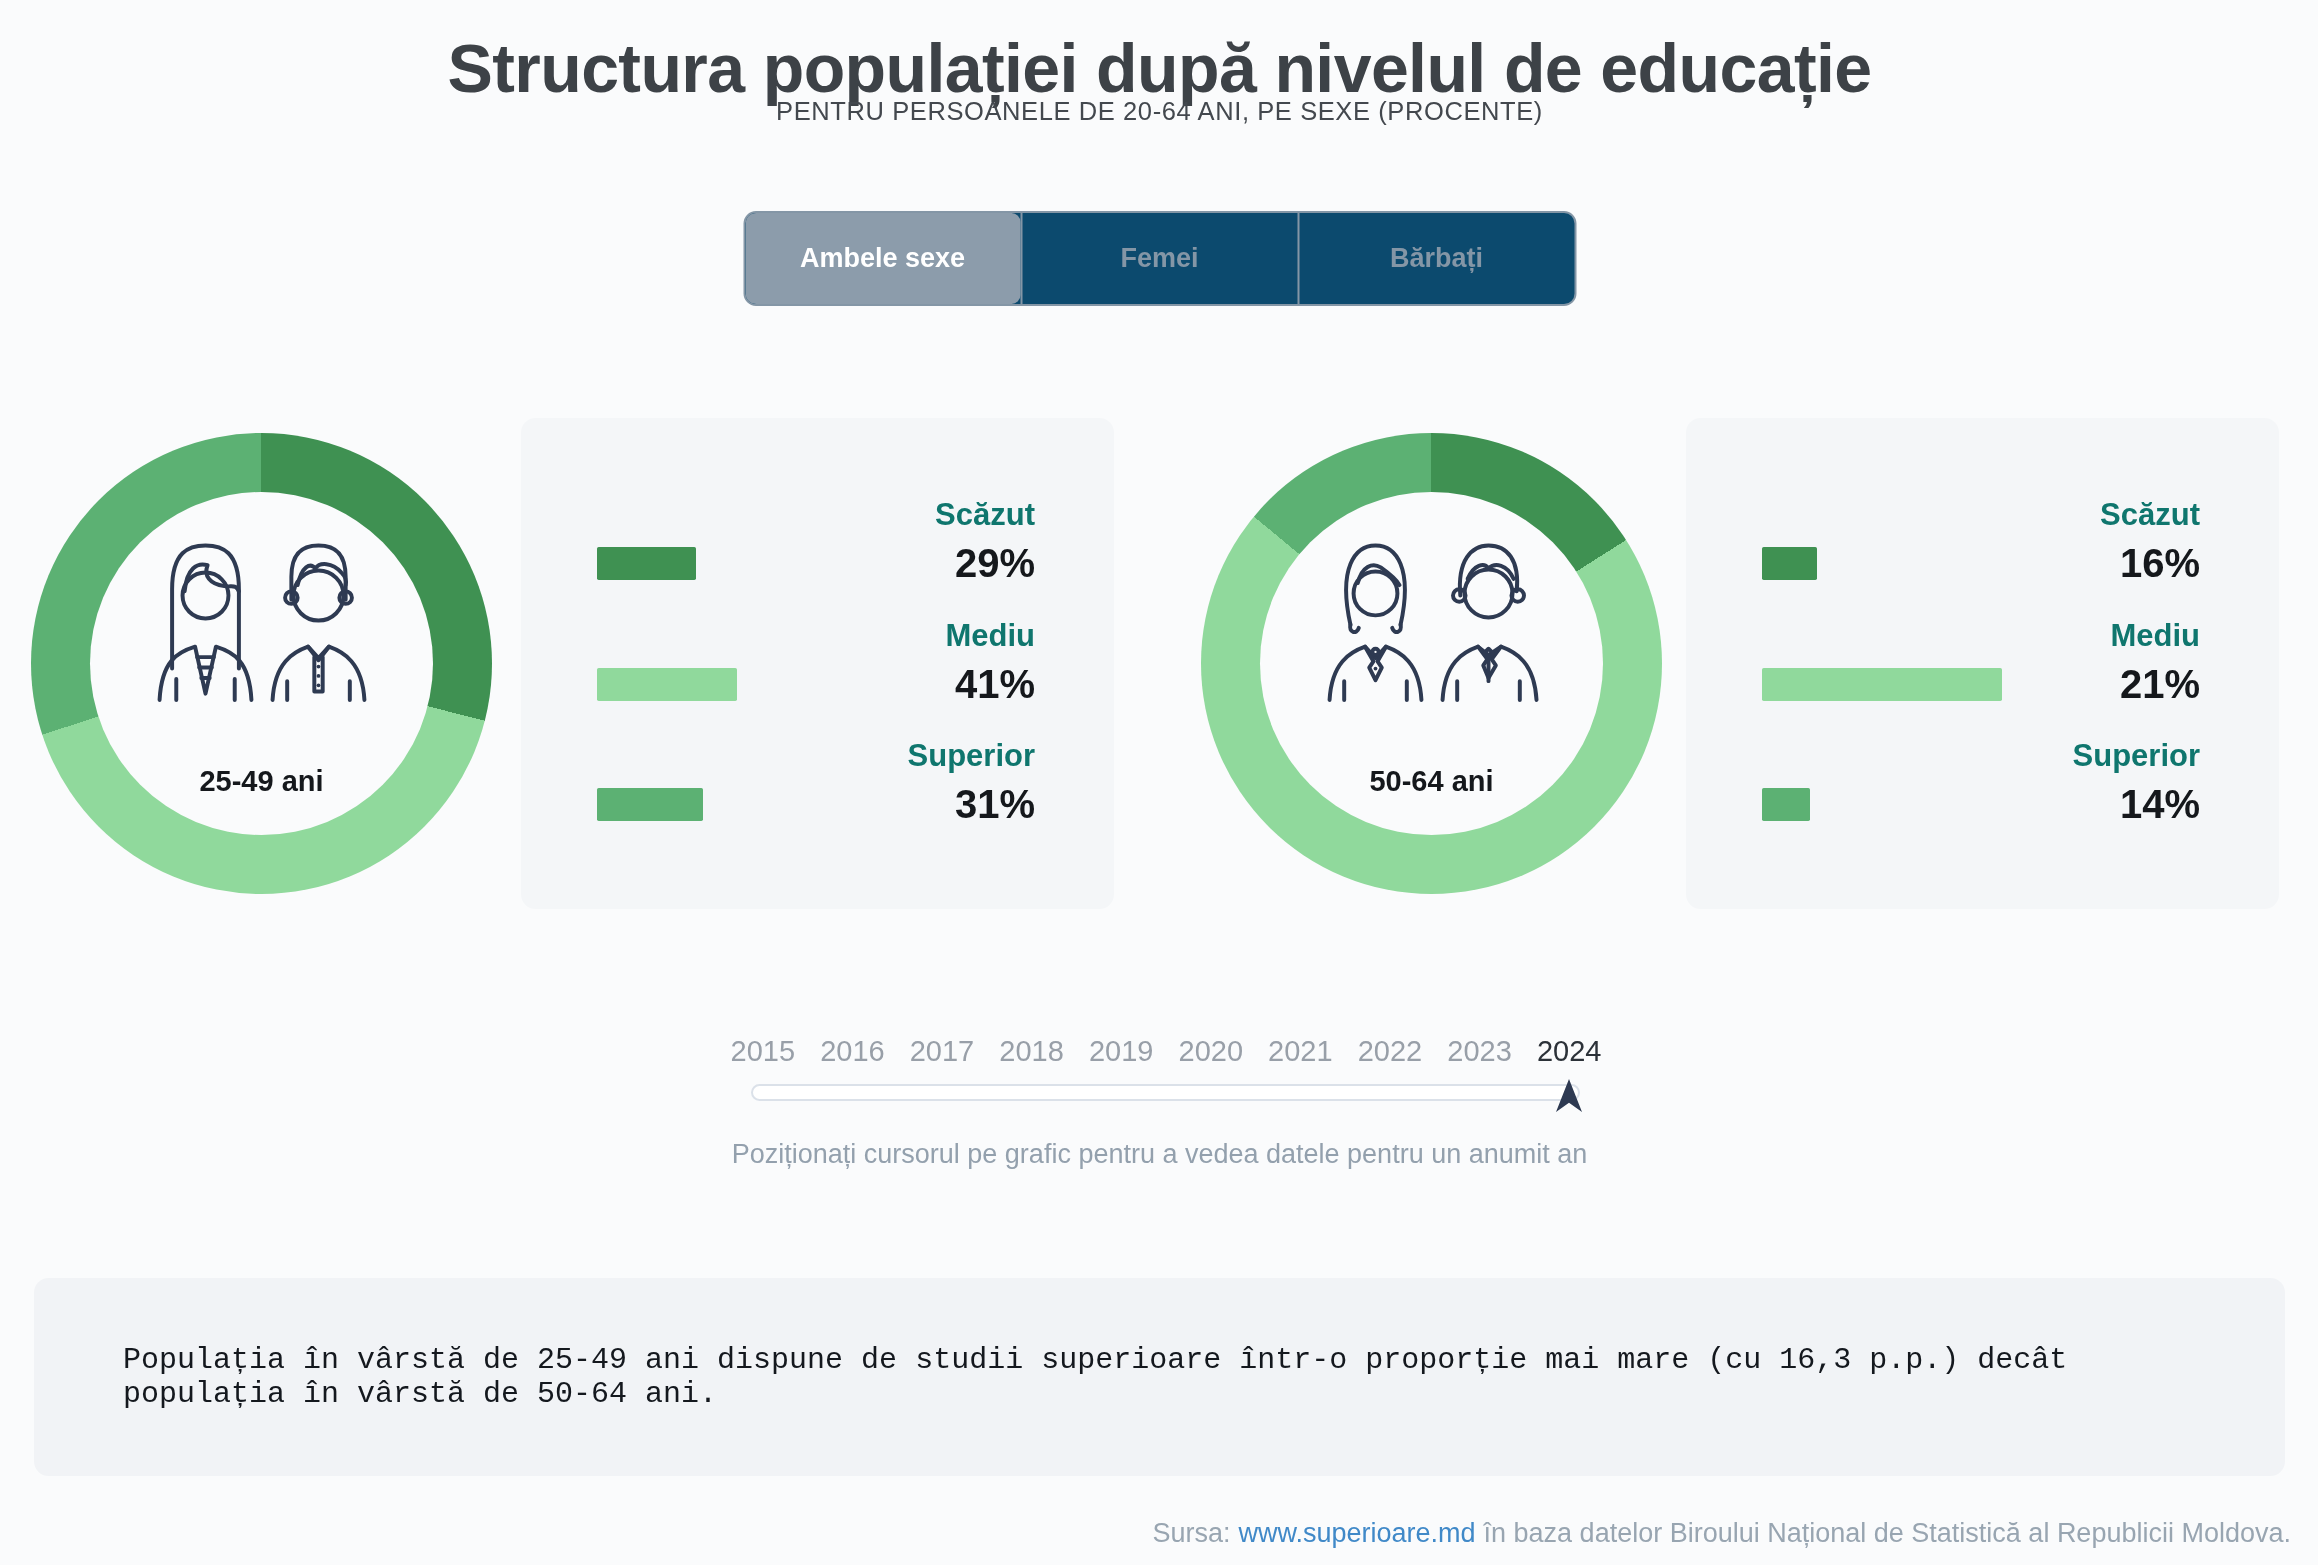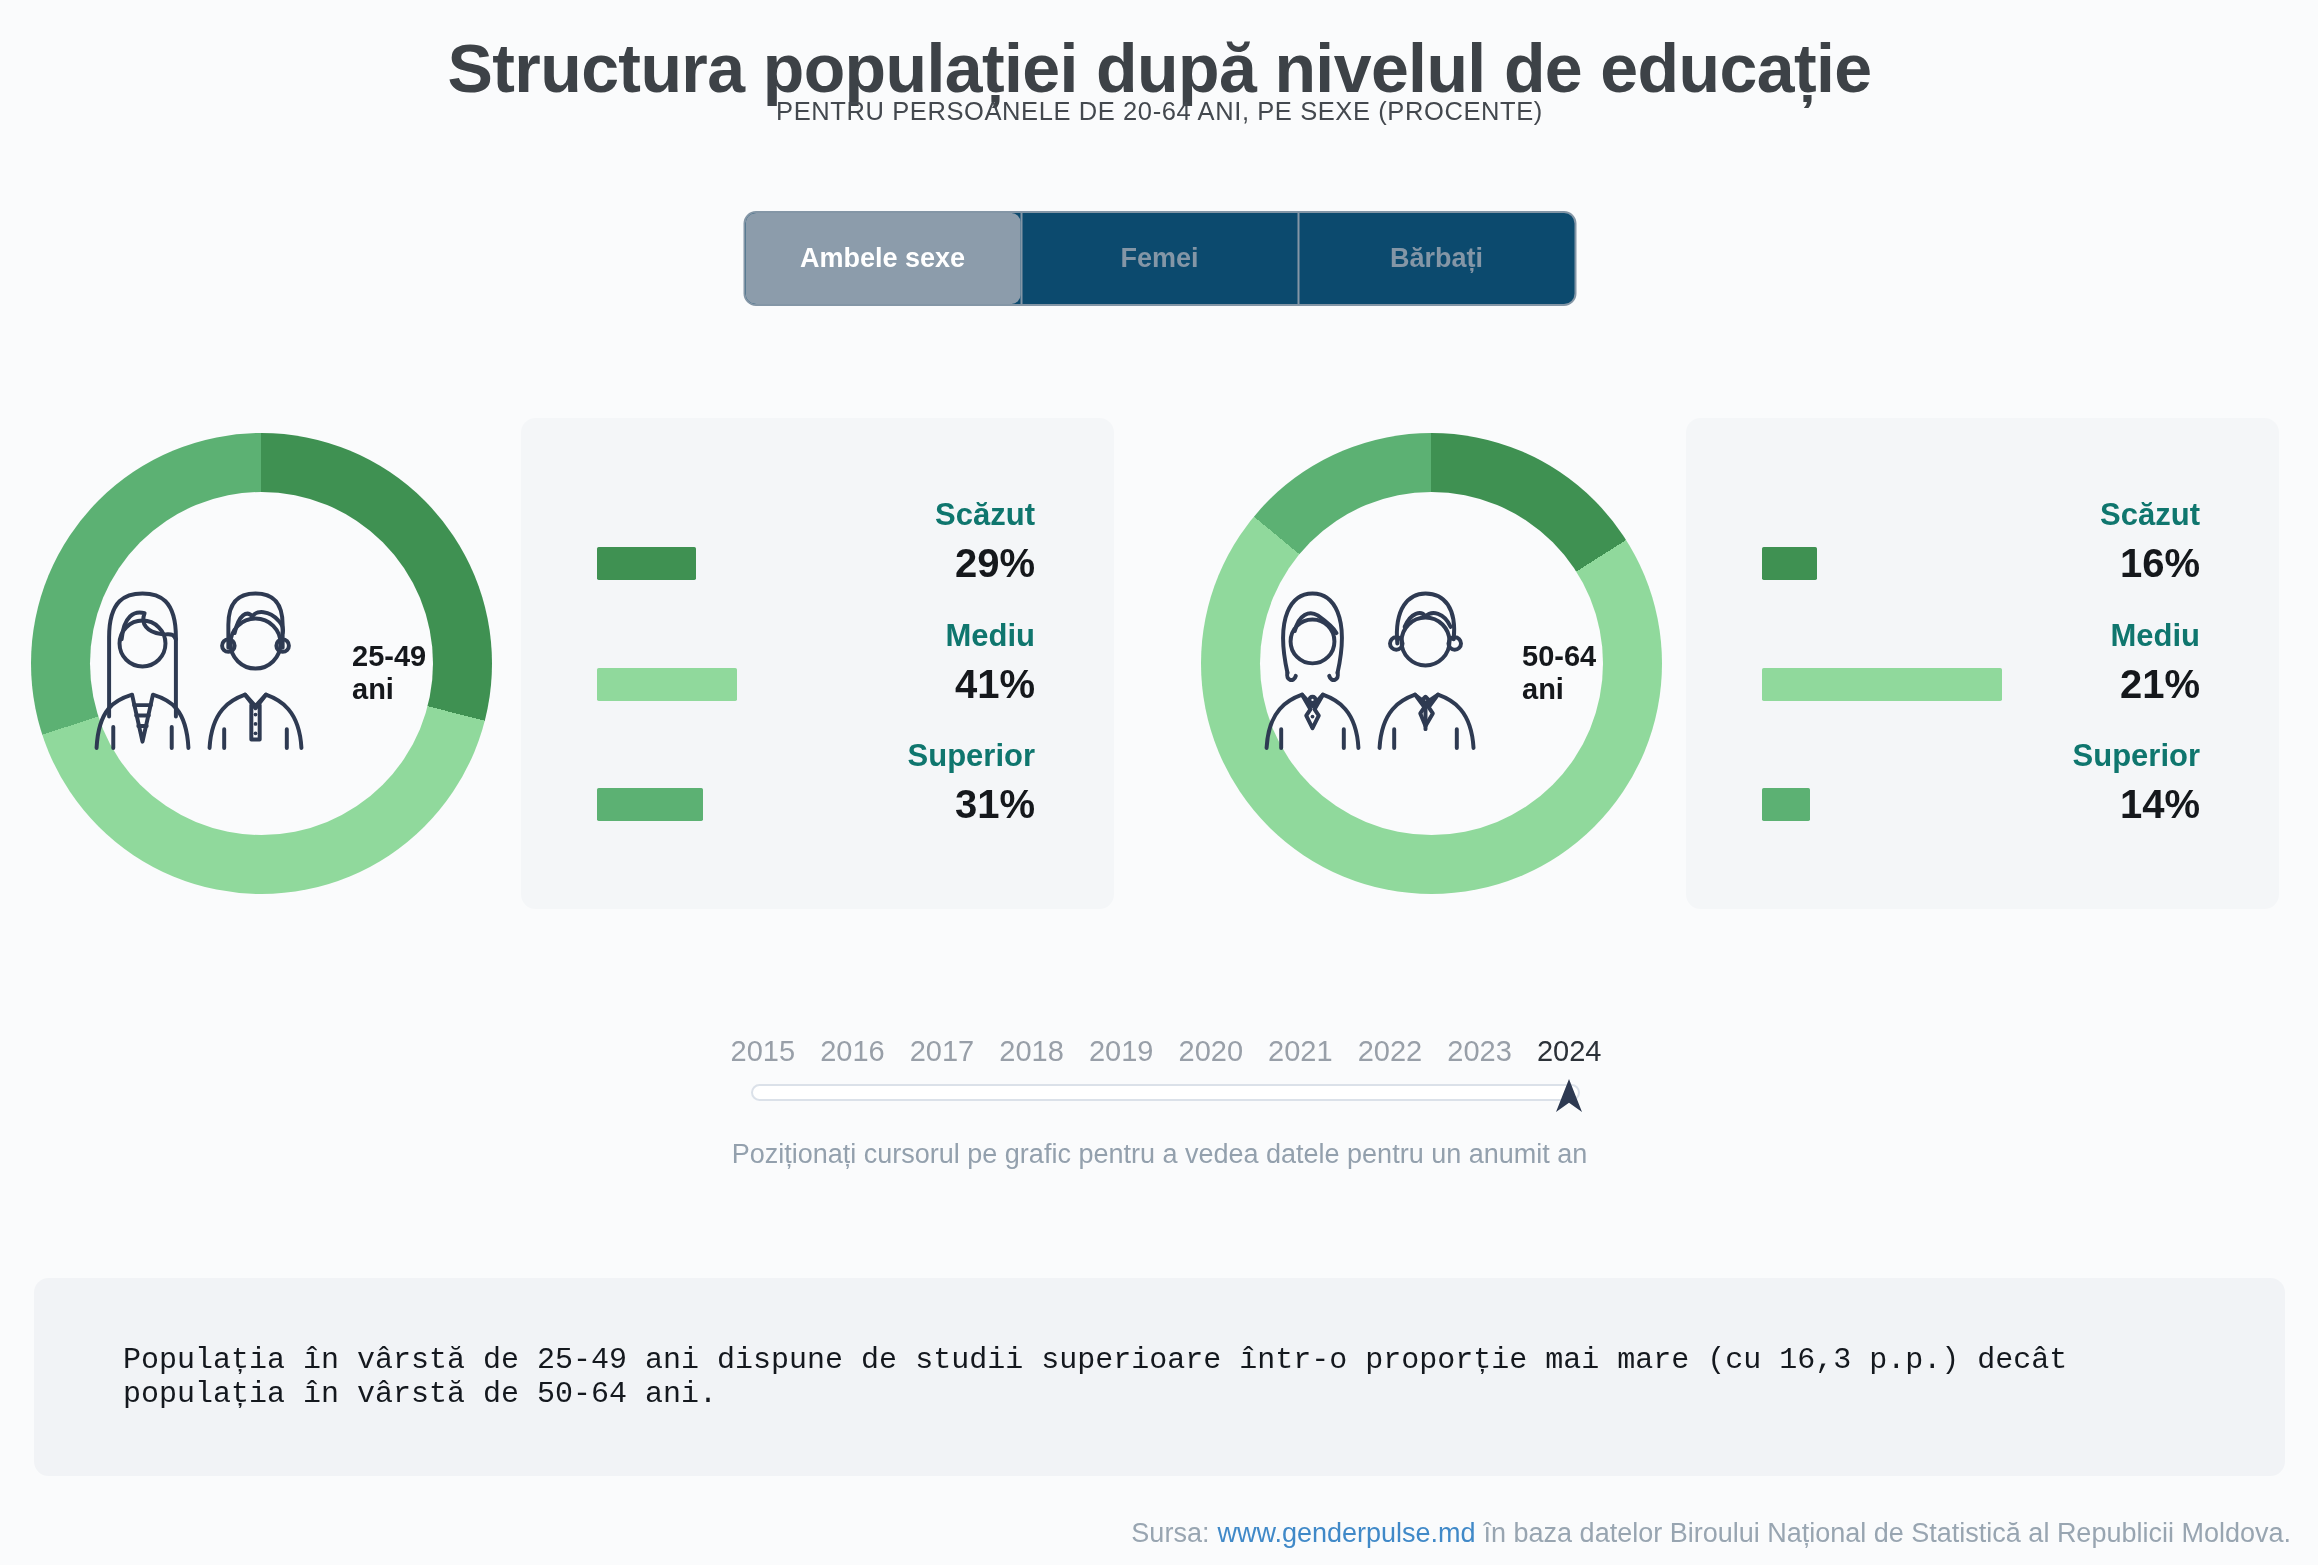--- a/index.html
+++ b/index.html
@@ -29,21 +29,21 @@
     color:#8496a6;background:transparent;border:none;cursor:pointer;
   }
   .tab + .tab{border-left:2.3px solid #8496a6;}
   .tab.active{background:#8c9cab;color:#ffffff;border-radius:9px;}
   
   .donut{position:absolute;width:461px;height:461px;border-radius:50%;}
   .donut-a{left:31px;top:433px;}
   .donut-b{left:1201px;top:433px;}
   .hole{
     position:absolute;inset:59px;background:#fafbfc;border-radius:50%;
-    display:flex;flex-direction:row;align-items:center;justify-content:center;gap:44px;
+    display:flex;flex-direction:column;align-items:center;justify-content:center;gap:44px;
   }
   .pair{display:flex;gap:8px;margin-top:5.7px;}
   .pair svg{width:105px;height:167px;}
   .age-label{margin-top:19px;font-size:29px;font-weight:700;color:#15181c;}
   
   .panel{
     position:absolute;top:418px;width:593px;height:491px;
     background:#f4f6f8;border-radius:14.7px;
   }
   .panel-a{left:521px;}
@@ -264,18 +264,18 @@
     <div class="thumb" style="left: 838px;"></div>
   </div>
   <div class="hint">Poziționați cursorul pe grafic pentru a vedea datele pentru un anumit an</div>
 
   <div class="insight">
     <div class="insight-text">Populația în vârstă de 25-49 ani dispune de studii superioare într-o proporție mai mare (cu 16,3 p.p.) decât populația în vârstă de 50-64 ani.</div>
   </div>
 
   <div class="footer">
     <span>Sursa:</span>
-    <a>www.genderpulse.md</a>
+    <a>www.superioare.md</a>
     <span>în baza datelor Biroului Național de Statistică al Republicii Moldova.</span>
   </div>
 
 </div>
 
 
 </body></html>

